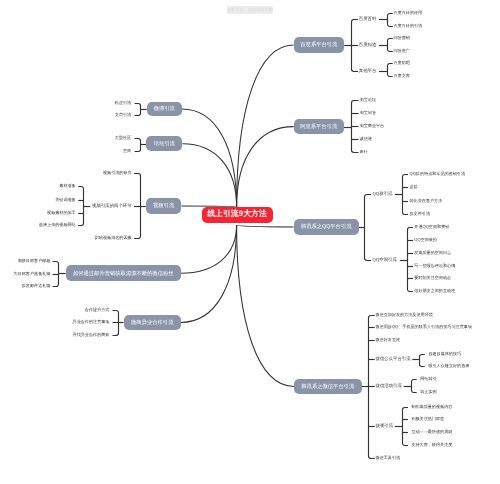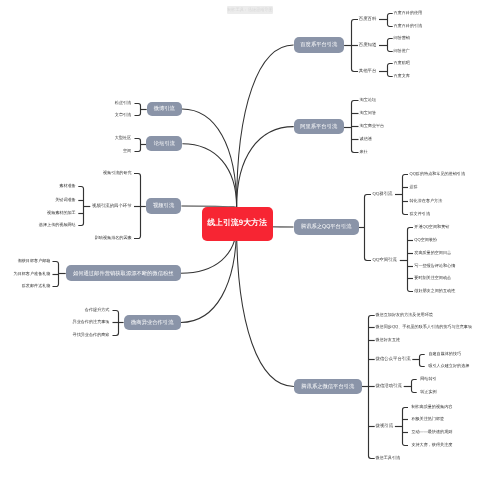--- a/index.html
+++ b/index.html
@@ -86,21 +86,21 @@
       <path d="M236.6,206.9C236.6,157.114 258.298,126.6 293.7,126.6" fill="none" stroke="#333333" stroke-width="1.05" stroke-linejoin="round"></path>
       <path d="M236.6,225.1C236.6,226.278 258.222,227 293.5,227" fill="none" stroke="#333333" stroke-width="1.05" stroke-linejoin="round"></path>
       <path d="M236.6,225.1C236.6,325.106 258.37399999999997,386.4 293.9,386.4" fill="none" stroke="#333333" stroke-width="1.05" stroke-linejoin="round"></path>
       <path d="M236.6,206.9C236.6,146.202 215.814,109 181.9,109" fill="none" stroke="#333333" stroke-width="1.05" stroke-linejoin="round"></path>
       <path d="M236.6,206.9C236.6,167.716 216.004,143.7 182.4,143.7" fill="none" stroke="#333333" stroke-width="1.05" stroke-linejoin="round"></path>
       <path d="M236.6,206.9C236.6,206.28 215.624,205.9 181.4,205.9" fill="none" stroke="#333333" stroke-width="1.05" stroke-linejoin="round"></path>
       <path d="M236.6,225.1C236.6,254.922 215.39600000000002,273.2 180.8,273.2" fill="none" stroke="#333333" stroke-width="1.05" stroke-linejoin="round"></path>
       <path d="M236.6,225.1C236.6,285.426 215.434,322.4 180.9,322.4" fill="none" stroke="#333333" stroke-width="1.05" stroke-linejoin="round"></path>
     </svg>
   <div id="nodes">
-      <div class="node root-node" style="left: 201.5px; top: 206.9px; width: 71px; height: 34px; font-size: 7.9px; text-align: center;">线上引流9大方法</div>
+      <div class="node root-node" style="left: 201.5px; top: 206.9px; width: 71px; height: 16px; font-size: 7.9px; text-align: center;">线上引流9大方法</div>
       <div class="node lvl1" style="left: 293.6px; top: 37.1px; width: 50.5px; height: 15.8px;">百度系平台引流</div>
       <div class="leaf" style="font-size: 4.4px; top: 15.6px; line-height: 6px; left: 358.8px;">百度百科</div>
       <div class="leaf" style="font-size: 4.1px; top: 10.1px; line-height: 6px; left: 393.5px;">百度百科的使用</div>
       <div class="leaf" style="font-size: 4.1px; top: 22.5px; line-height: 6px; left: 393.5px;">百度百科的引流</div>
       <div class="leaf" style="font-size: 4.4px; top: 41.8px; line-height: 6px; left: 358.8px;">百度知道</div>
       <div class="leaf" style="font-size: 4.1px; top: 35.4px; line-height: 6px; left: 393.5px;">问答营销</div>
       <div class="leaf" style="font-size: 4.1px; top: 47.8px; line-height: 6px; left: 393.5px;">问答推广</div>
       <div class="leaf" style="font-size: 4.4px; top: 68.2px; line-height: 6px; left: 358.8px;">其他平台</div>
       <div class="leaf" style="font-size: 4.1px; top: 60.3px; line-height: 6px; left: 393.5px;">百度贴吧</div>
       <div class="leaf" style="font-size: 4.1px; top: 72.6px; line-height: 6px; left: 393.5px;">百度文库</div>

